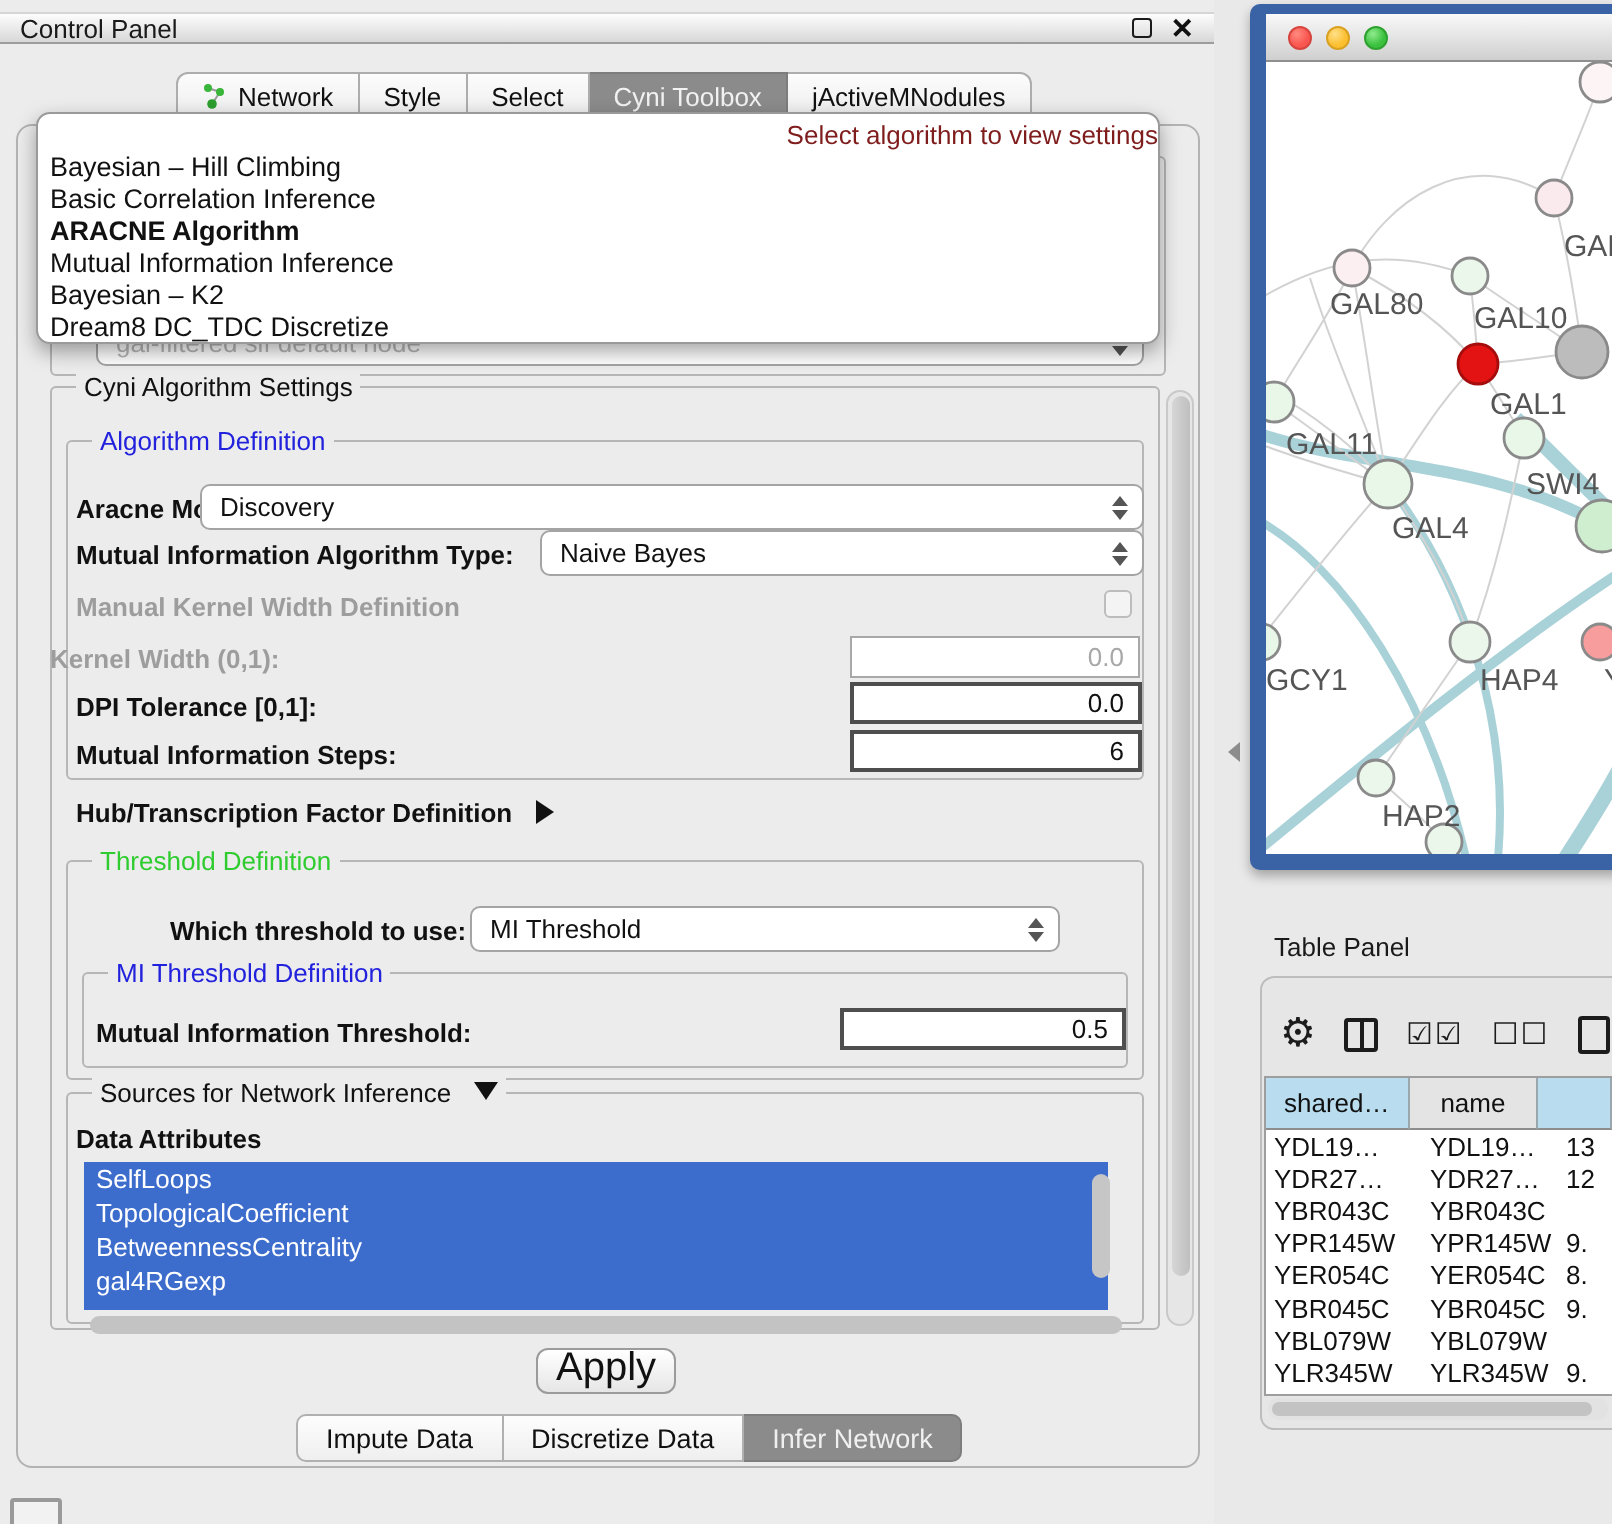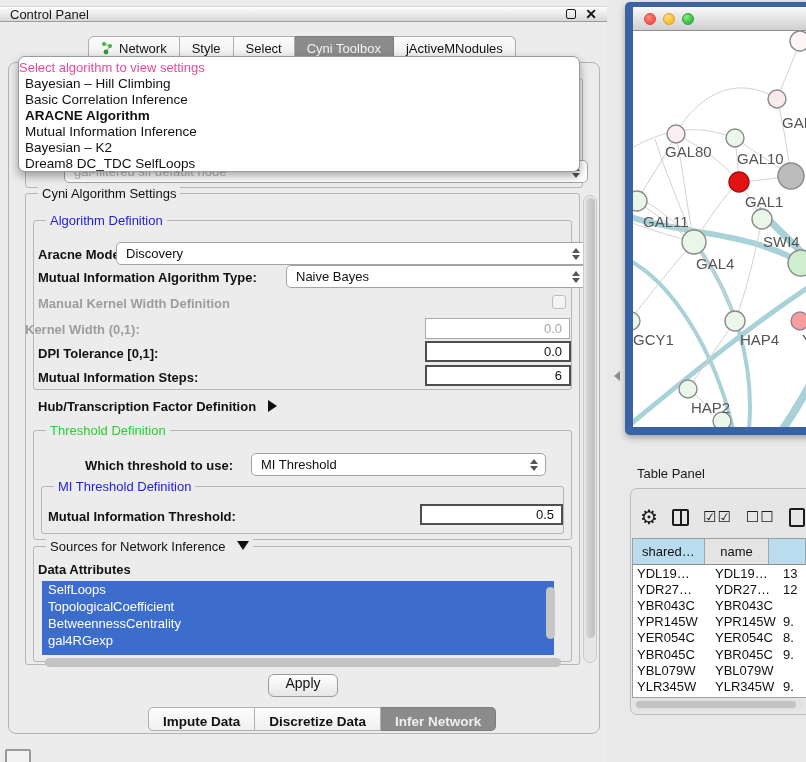--- a/index.html
+++ b/index.html
@@ -29,61 +29,61 @@
   .groupbox { position:absolute; border:1px solid #b6b6b6; border-radius:3px; }
   .gb-title { position:absolute; top:-8px; left:12px; background:#ececec; padding:0 4px;
     font-size:13px; color:#111; white-space:nowrap; }
   .gb-title.blue { color:#2222dd; }
   .gb-title.green { color:#2ecc2e; }
 
   .lbl { position:absolute; font-size:13px; font-weight:bold; color:#111; white-space:nowrap; }
   .lbl.dis { color:#9d9d9d; }
 
   .combo { position:absolute; height:23px; background:#fff; border:1px solid #a4a4a4; border-radius:5px;
-    display:flex; align-items:center; font-size:13px; color:#111; padding:0 5px 0 9px;margin-left:16px; }
+    display:flex; align-items:center; font-size:13px; color:#111; padding:0 5px 0 9px; }
   .spin { margin-left:auto; display:flex; flex-direction:column; align-items:center; gap:2px; padding-right:2px; }
   .tri-up { width:0; height:0; border-left:4px solid transparent; border-right:4px solid transparent; border-bottom:5px solid #555; }
   .tri-dn { width:0; height:0; border-left:4px solid transparent; border-right:4px solid transparent; border-top:5px solid #555; }
 
   .field { position:absolute; height:21px; background:#fff; border:1px solid #a8a8a8;
     display:flex; align-items:center; justify-content:flex-end; font-size:13px; color:#111; padding:0 7px; }
   .field.strong { border:2px solid #4e4e4e; }
   .field.dis { color:#a8a8a8; }
 
   .checkbox { position:absolute; width:14px; height:14px; border:1px solid #bdbdbd; border-radius:3px; background:#f4f4f4; }
 
   .tri-right { display:inline-block; width:0; height:0; border-top:6px solid transparent; border-bottom:6px solid transparent; border-left:9px solid #111; margin-left:8px; vertical-align:-1px; }
   .tri-down  { display:inline-block; width:0; height:0; border-left:6px solid transparent; border-right:6px solid transparent; border-top:9px solid #111; margin-left:8px; vertical-align:1px; }
 
   
   #algo-popup { position:absolute; left:18px; top:56px; width:562px; height:116px; z-index:40;
     background:#fff; border:1px solid #9a9a9a; border-radius:7px; box-shadow:0 4px 10px rgba(0,0,0,.35);
     overflow:hidden; }
-  #algo-placeholder { text-align:left; color:#ec4899; font-size:13px; padding-top:3px; height:19px; }
+  #algo-placeholder { text-align:right; color:#7f1d1d; font-size:13px; padding-top:3px; height:19px; }
   .algo-item { font-size:13.5px; color:#111; padding:0 0 0 6px; height:16px; line-height:16px; white-space:nowrap; }
   .algo-item.bold { font-weight:bold; }
 
   
   #behind-combo { left:48px; top:160px; width:524px; color:#b8b8b8; z-index:1; }
 
   
   #attr-list { position:absolute; left:42px; top:581px; width:512px; height:74px; overflow:hidden; background:#3d6dcc; }
   .attr-item { height:17px; line-height:17px; padding-left:6px; font-size:13px; color:#fff; background:#3d6dcc; white-space:nowrap; }
 
   .v-scroll-track { position:absolute; background:#e6e6e6; border:1px solid #c9c9c9; border-radius:7px; }
   .v-thumb { position:absolute; background:linear-gradient(90deg,#d6d6d6,#bfbfbf); border-radius:6px; }
   .h-thumb { position:absolute; background:#c3c3c3; border-radius:6px; }
 
   #apply-btn { position:absolute; left:268px; top:674px; width:70px; height:23px;
     background:linear-gradient(#ffffff,#e6e6e6); border:1px solid #9b9b9b; border-radius:6px;
-    font-size:14px; color:#111; display:flex; align-items:flex-start; justify-content:center; }
+    font-size:20px; color:#111; display:flex; align-items:flex-end; justify-content:center; }
 
   #bottom-tabs { position:absolute; left:148px; top:707px; height:24px; display:flex; z-index:5; }
-  .btab { display:flex; align-items:flex-end; padding:1px 14px; font-size:13.5px; color:#111;
-    background:linear-gradient(#fdfdfd,#efefef); border:1px solid #b0b0b0; border-left:none; white-space:nowrap;font-weight:bold; }
+  .btab { display:flex; align-items:center; padding:1px 14px; font-size:13.5px; color:#111;
+    background:linear-gradient(#fdfdfd,#efefef); border:1px solid #b0b0b0; border-left:none; white-space:nowrap; }
   .btab:first-child { border-left:1px solid #b0b0b0; border-radius:5px 0 0 5px; }
   .btab:last-child { border-radius:0 5px 5px 0; }
   .btab.selected { background:#8b8b8b; color:#f0f0f0; border-color:#7d7d7d; }
 
   #partial-icon { position:absolute; left:5px; top:749px; width:26px; height:22px;
     border:2px solid #9a9a9a; background:#f2f2f2; border-radius:2px; }
 
   
   #right-region { position:absolute; left:607px; top:0; width:199px; height:762px; background:#e9e9e9; }
   #collapse-handle { position:absolute; left:614px; top:371px; width:0; height:0;
@@ -178,21 +178,21 @@
     </div>
 
     <div id="algo-popup">
       <div id="algo-placeholder">Select algorithm to view settings</div>
       <div id="algo-list">
           <div class="algo-item">Bayesian – Hill Climbing</div>
           <div class="algo-item">Basic Correlation Inference</div>
           <div class="algo-item bold">ARACNE Algorithm</div>
           <div class="algo-item">Mutual Information Inference</div>
           <div class="algo-item">Bayesian – K2</div>
-          <div class="algo-item">Dream8 DC_TDC SelfLoops</div>
+          <div class="algo-item">Dream8 DC_TDC Discretize</div>
         </div>
     </div>
 
     <div class="groupbox" style="left:25px; top:193px; width:555px; height:472px;">
       <span class="gb-title">Cyni Algorithm Settings</span>
     </div>
 
     <div class="groupbox" style="left:33px; top:220px; width:539px; height:170px;padding-left:36px;">
       <span class="gb-title blue">Algorithm Definition</span>
     </div>

